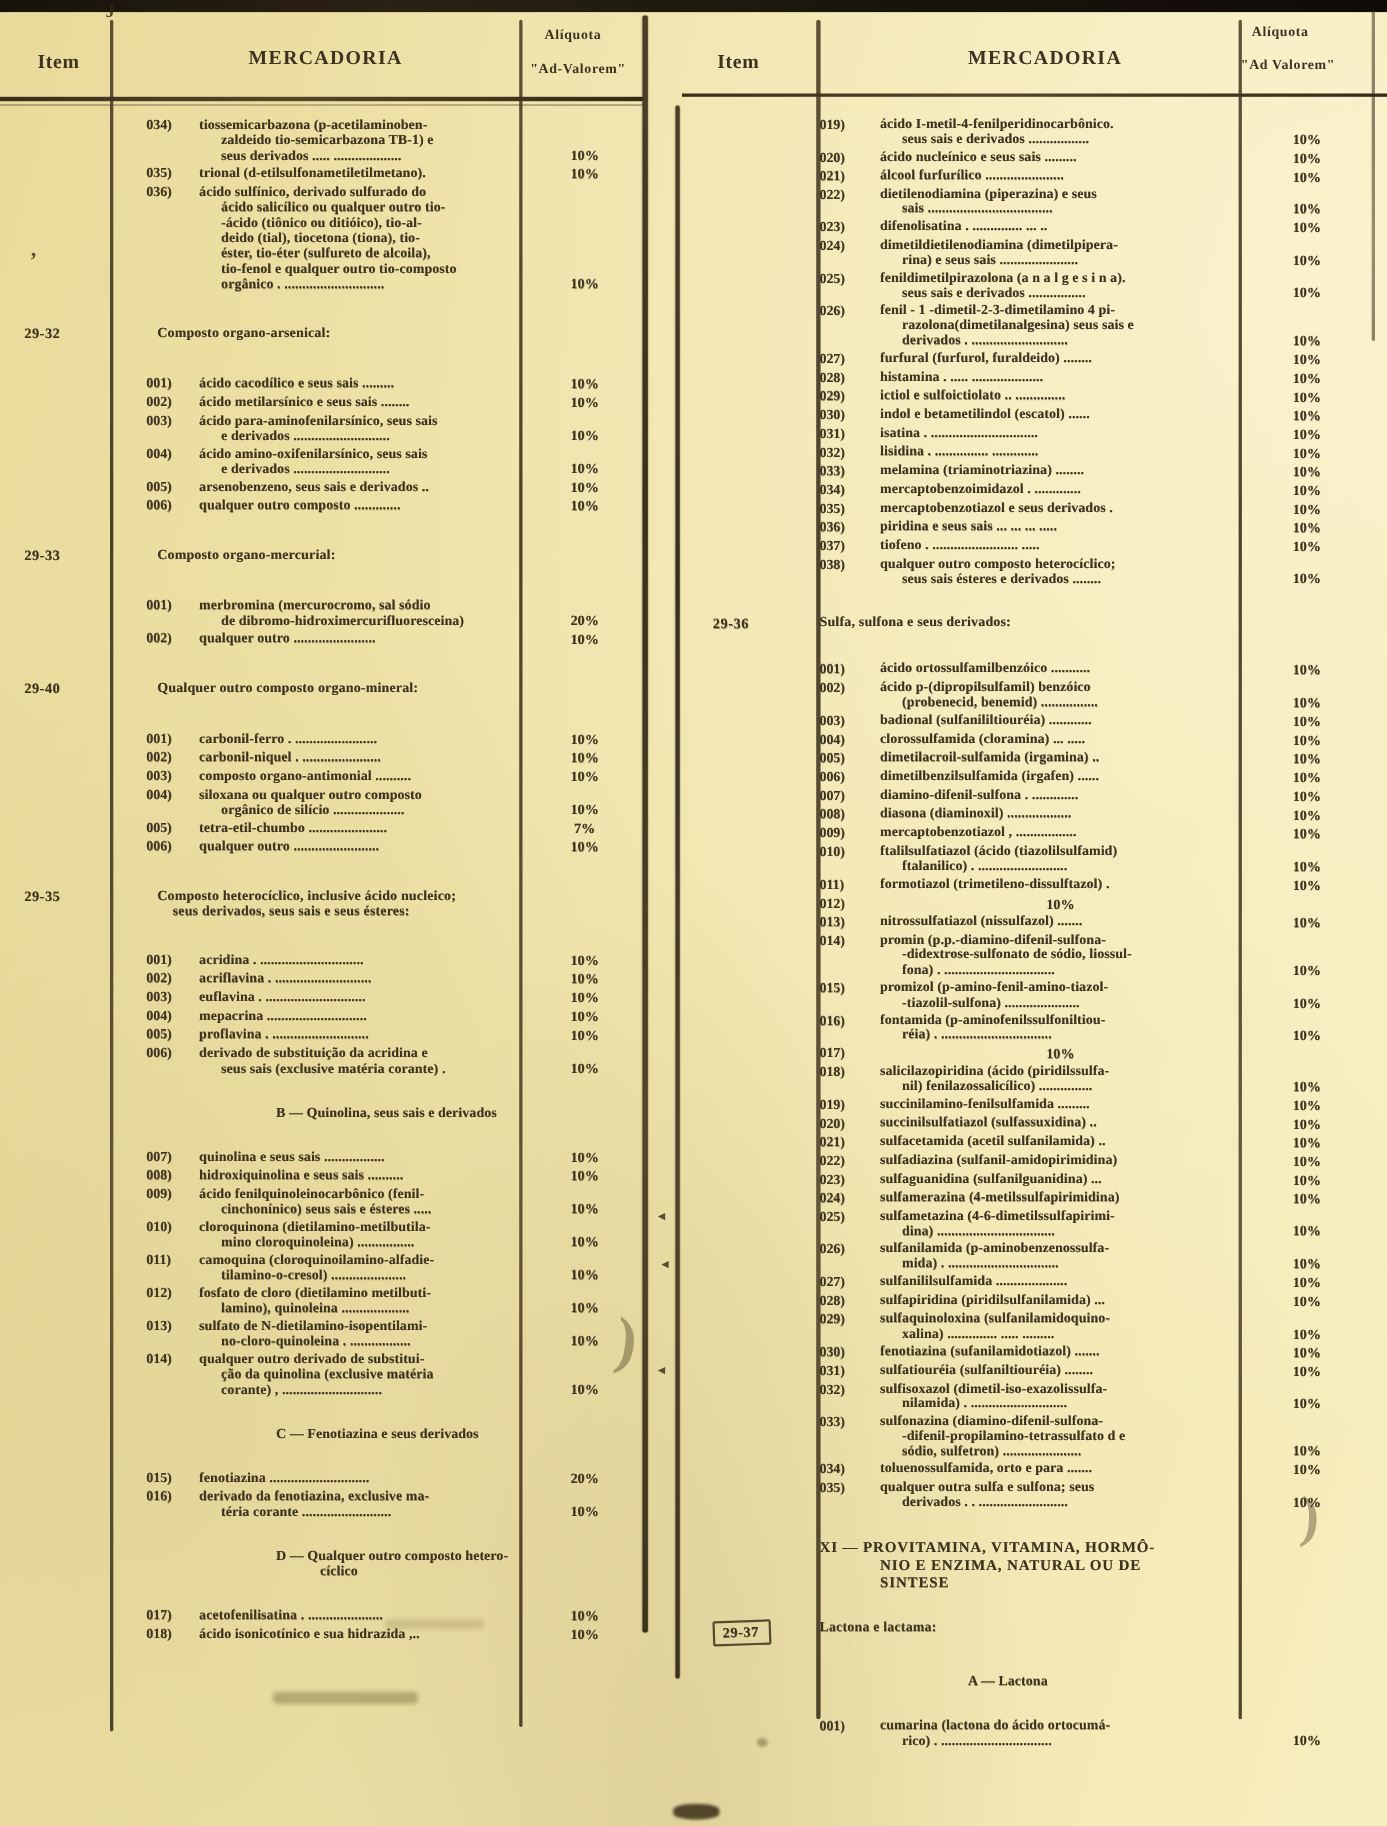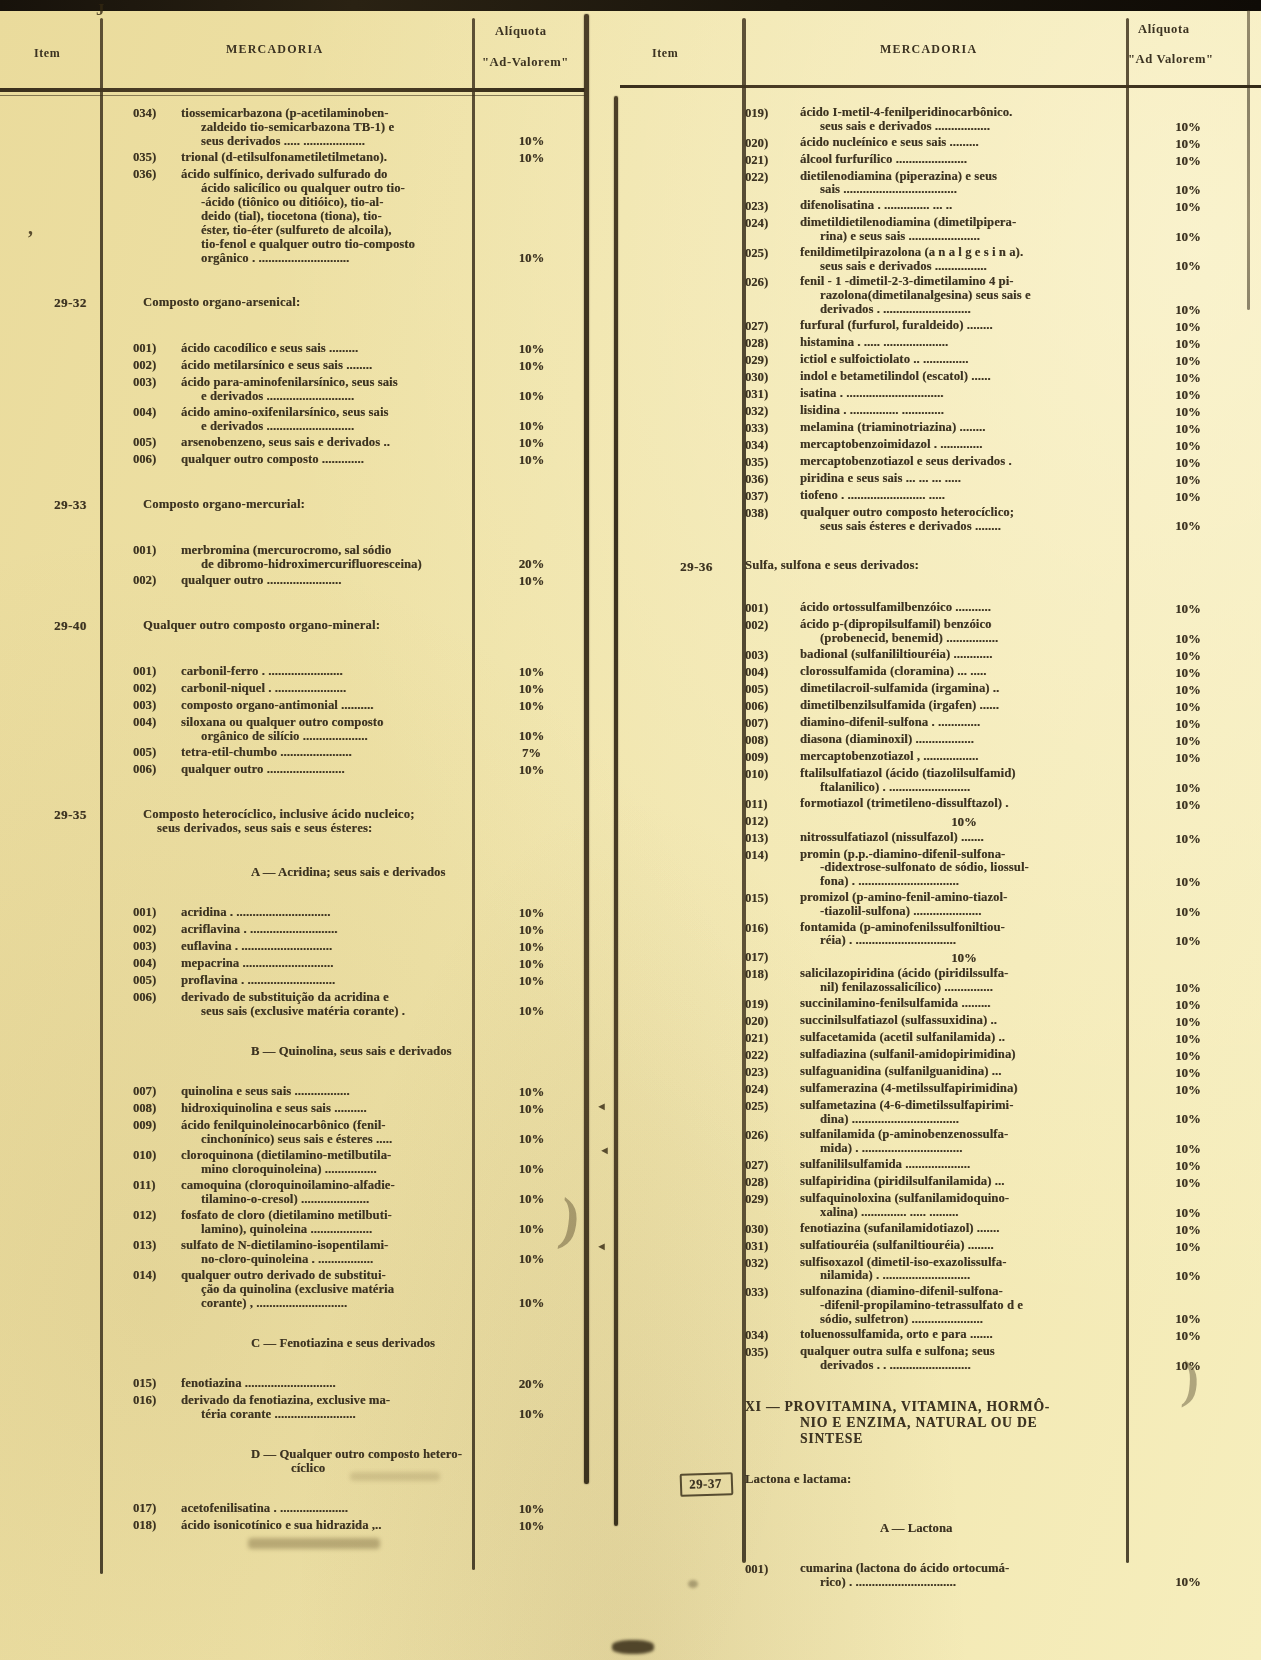--- a/index.html
+++ b/index.html
@@ -15,21 +15,21 @@
     color:#3c3322;
   }
   
   .topbar{position:absolute;top:0;left:0;width:100%;height:11px;
     background:linear-gradient(90deg,#17120b,#2a2213 28%,#1a150c 62%,#0f0b06);}
   .hrule{position:absolute;background:linear-gradient(90deg,#3a2f1c,#55452a 45%,#332a18);}
   .vrule{position:absolute;background:linear-gradient(180deg,#443721,#2f2616 30%,#4a3c24 70%,#332a18);border-radius:2px;}
   .soft{opacity:.85;}
   .heavy{opacity:.95;box-shadow:0 0 1.5px rgba(40,30,12,.8);}
   
-  .hcell{position:absolute;font-weight:700;letter-spacing:.6px;font-size:12px;white-space:nowrap;}
+  .hcell{position:absolute;font-weight:700;letter-spacing:.6px;font-size:18px;white-space:nowrap;}
   
   .col{position:absolute;top:106px;}
   .col-left{left:0;width:613px;}
   .col-right{left:620px;width:641px;}
   .row{display:grid;margin-bottom:2px;}
   .col-left  .row.item{grid-template-columns:133px 48px 297px 107px;}
   .col-right .row.item{grid-template-columns:125px 55px 328px 120px;}
   .col-left  .row.sec{grid-template-columns:118px 388px 107px;}
   .col-right .row.sec{grid-template-columns:125px 386px 130px;}
   .col-left  .row.sub{grid-template-columns:181px 1fr;}
@@ -40,21 +40,21 @@
   .row.sub{margin-top:26px;margin-bottom:26px;}
   .col-right .row.head{margin-top:26px;margin-bottom:18px;}
   .ln{line-height:14px;font-size:12.6px;font-weight:700;letter-spacing:.1px;white-space:nowrap;
       text-shadow:.3px .3px .5px rgba(56,44,20,.45);}
   .col-right .ln{line-height:13.8px;}
   .cont{padding-left:20px;}
   .num{font-size:12.6px;font-weight:700;text-shadow:.3px .3px .5px rgba(56,44,20,.45);}
   .rate{font-size:12.8px;font-weight:700;text-align:center;align-self:end;line-height:14px;
         text-shadow:.3px .3px .6px rgba(56,44,20,.5);}
   .code{padding-left:22px;font-weight:700;font-size:13px;letter-spacing:.5px;
-        text-shadow:.4px .4px .6px rgba(56,44,20,.5);margin-left:32px;}
+        text-shadow:.4px .4px .6px rgba(56,44,20,.5);}
   .col-right .code{padding-left:28px;}
   .sec-title .ln{letter-spacing:.2px;}
   .col-left .sec-title{padding-left:25px;}
   .sec-title .cont{padding-left:14px;}
   .sub-title{padding-left:70px;}
   .col-right .sub-title{padding-left:60px;}
   .sub-title .cont{padding-left:40px;}
   .head-title .ln{font-size:13.6px;letter-spacing:.8px;line-height:16px;}
   .head-title .cont{padding-left:55px;}
   .stamp-box{display:inline-block;border:2px solid rgba(50,40,20,.8);padding:1px 9px 2px 7px;
@@ -264,26 +264,20 @@
         <div class="rate">10%</div>
       </div>
       <div class="row sec">
         <div class="code">29-35</div>
         <div class="tx sec-title">
           <div class="ln">Composto heterocíclico, inclusive ácido nucleico;</div>
           <div class="ln cont">seus derivados, seus sais e seus ésteres:</div>
         </div>
         <div class="rate"></div>
       </div>
-      <div class="row sub">
-        <div class="gut"></div>
-        <div class="tx sub-title">
-          <div class="ln">A — Acridina; seus sais e derivados</div>
-        </div>
-      </div>
       <div class="row item">
         <div class="gut"></div>
         <div class="num">001)</div>
         <div class="tx">
           <div class="ln">acridina . .............................</div>
         </div>
         <div class="rate">10%</div>
       </div>
       <div class="row item">
         <div class="gut"></div>

